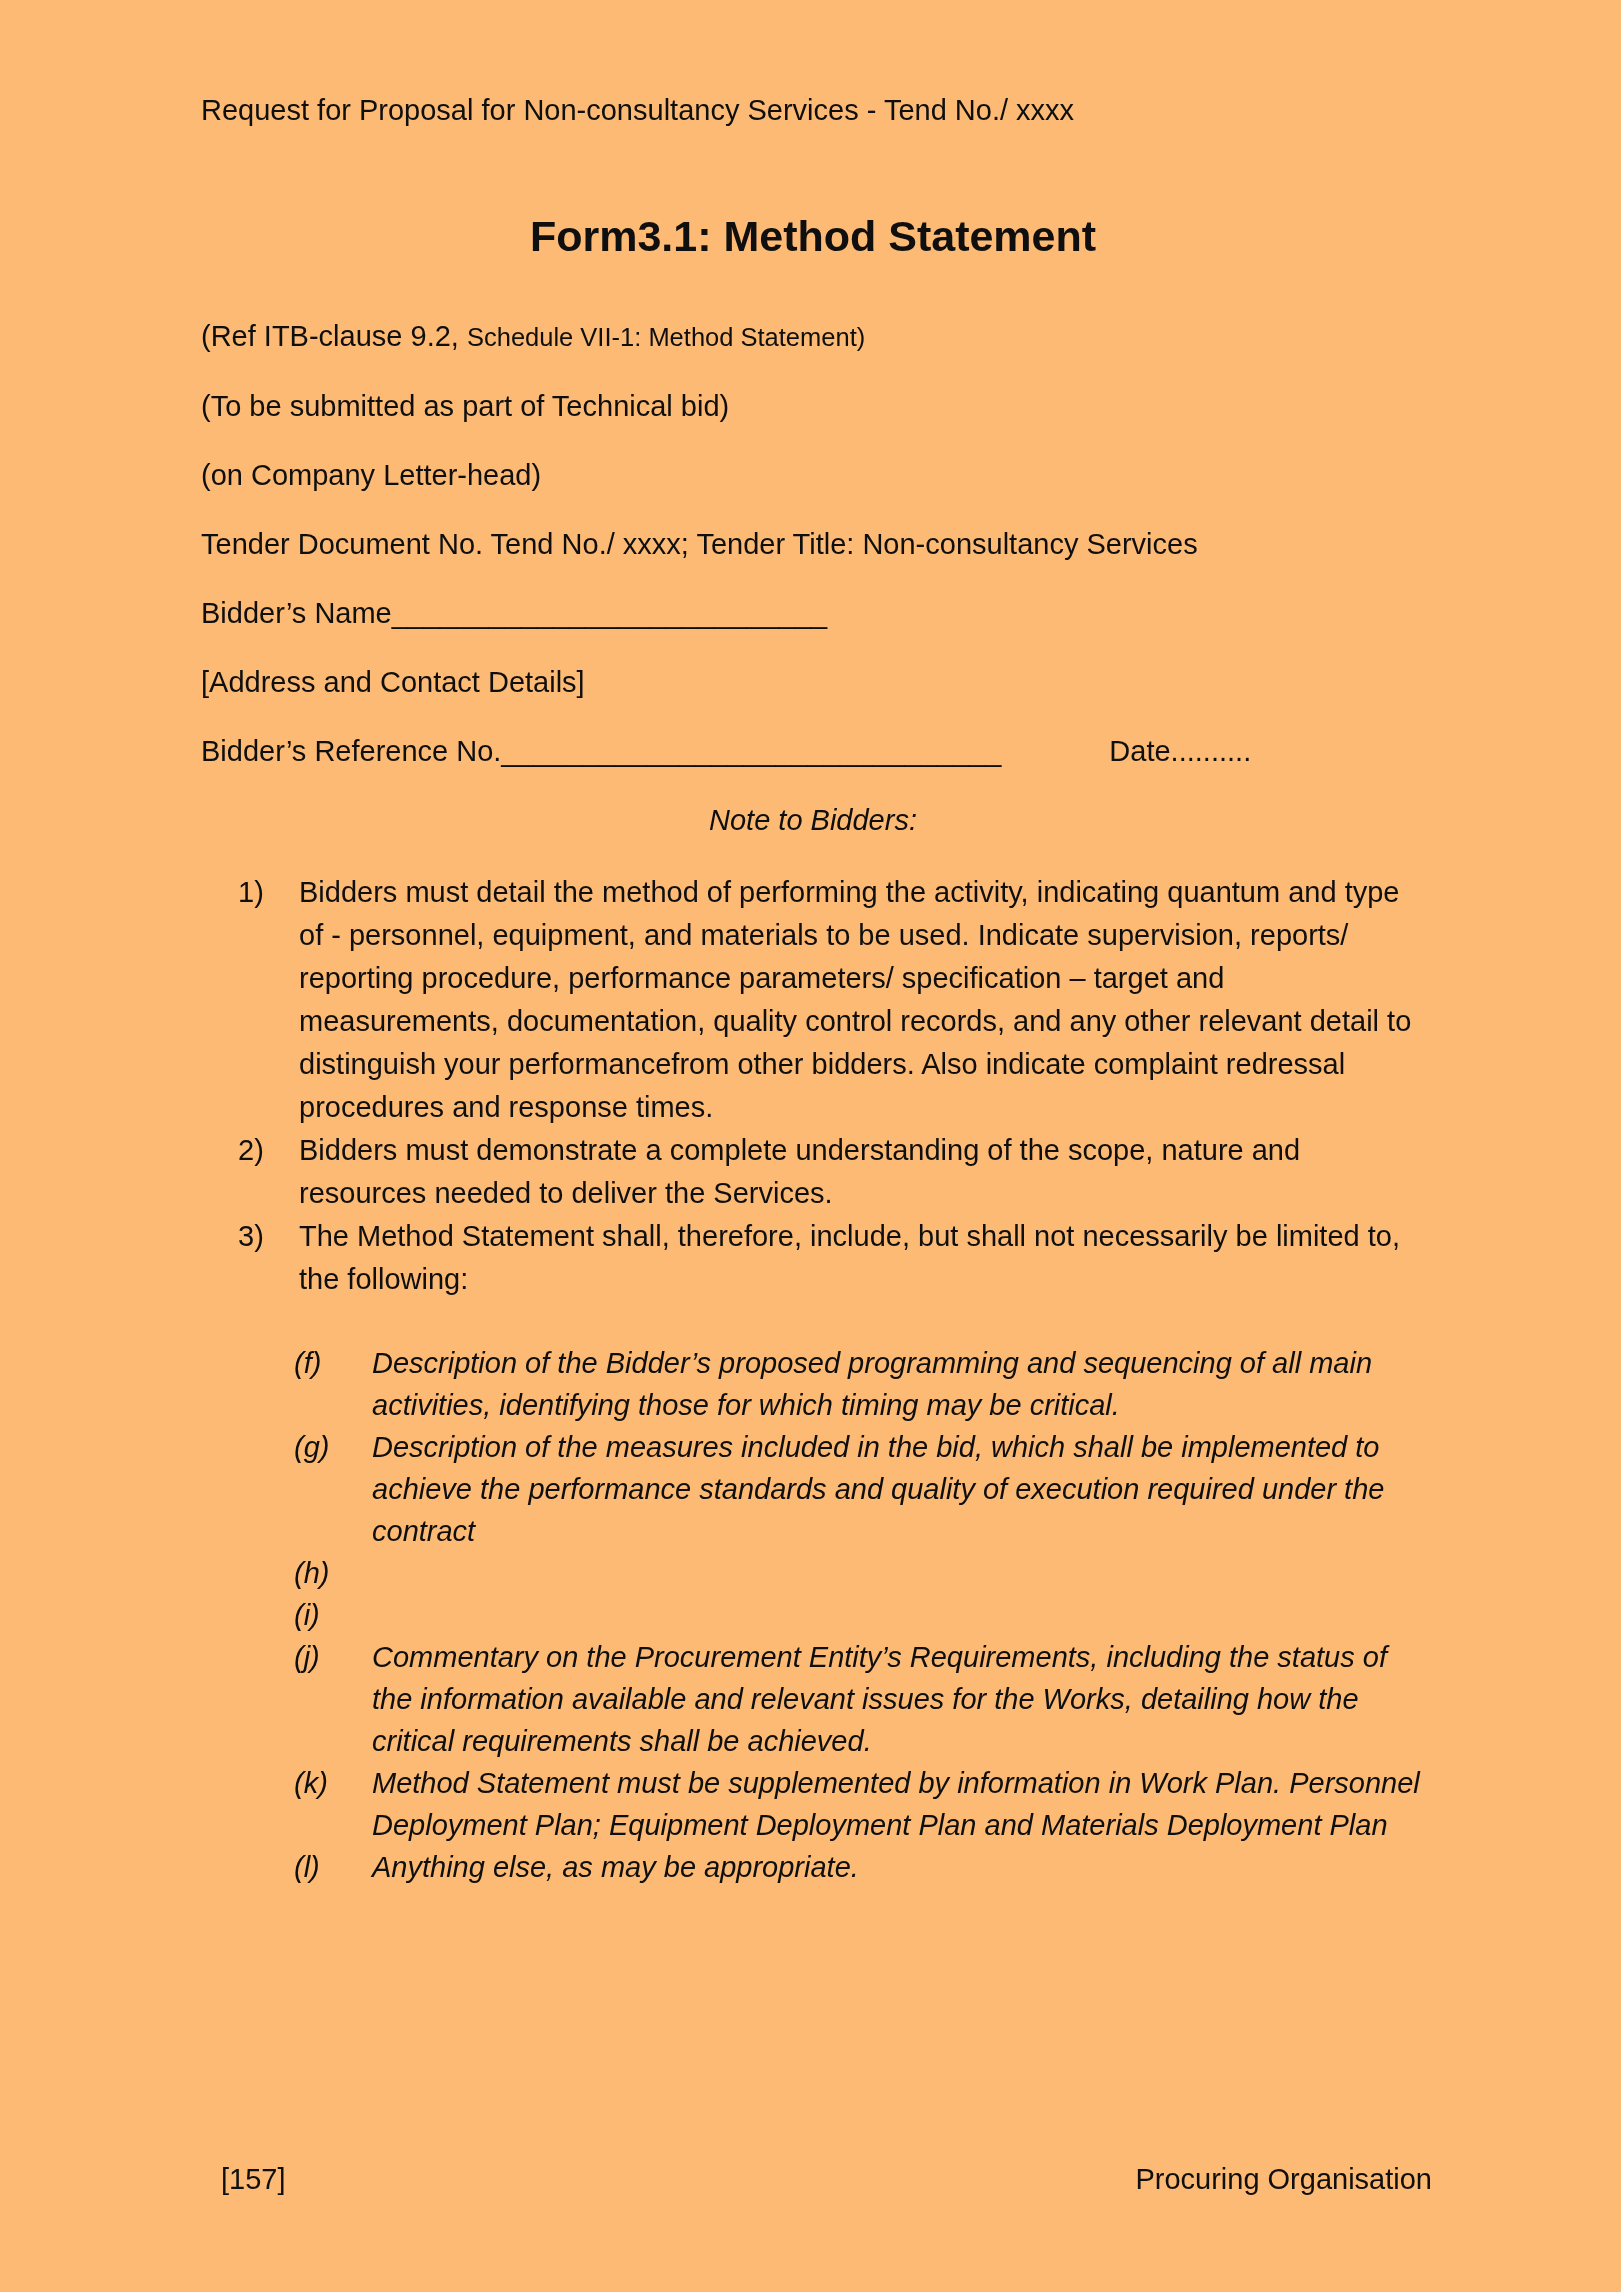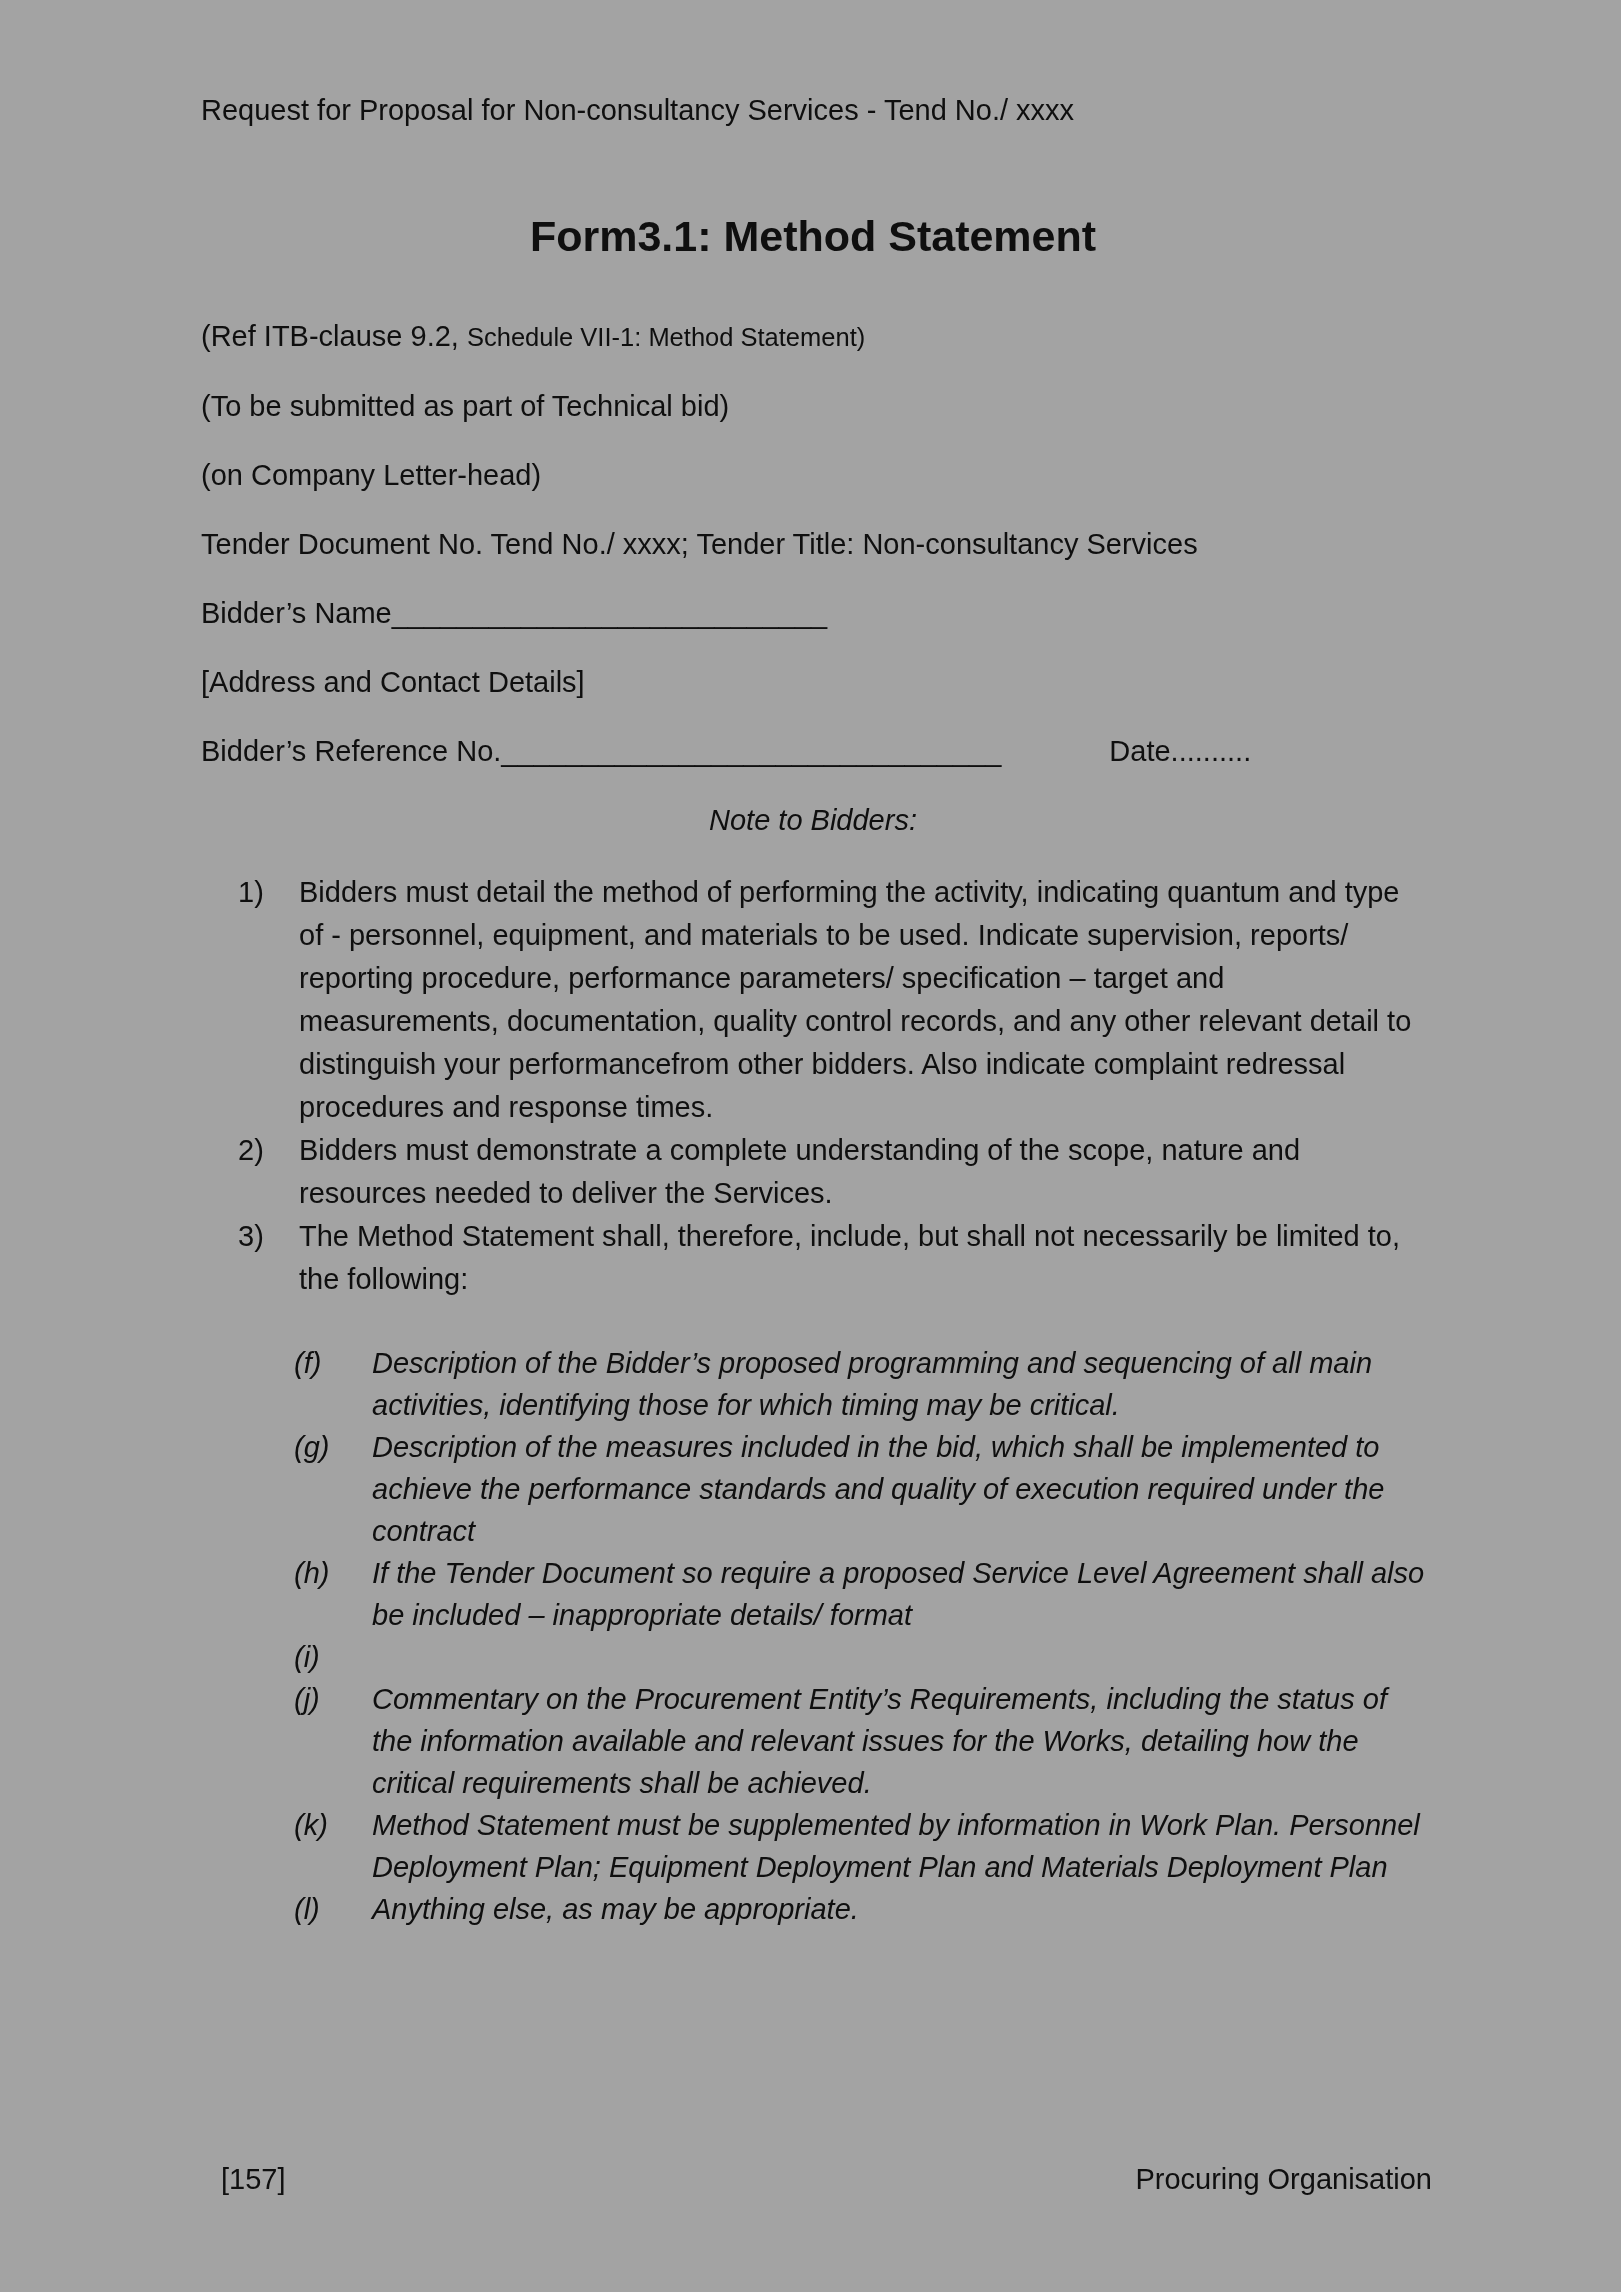--- a/index.html
+++ b/index.html
@@ -5,21 +5,21 @@
   html, body {
     margin: 0;
     padding: 0;
     background: #ffffff;
   }
   .page {
     position: relative;
     width: 1621px;
     height: 2293px;
     box-sizing: border-box;
-    background: #a3a3a3;
+    background: #fdba74;
     color: #0f0f0f;
     font-family: "Liberation Sans", "DejaVu Sans", sans-serif;
     padding: 93px 196px 0 201px;
     overflow: hidden;
   }
   .doc-header {
     font-size: 29px;
     line-height: 35px;
   }
   .title {
@@ -132,21 +132,20 @@
     <div class="let-item">
       <span class="let-label">(f)</span>
       <span class="let-text">Description of the Bidder’s proposed programming and sequencing of all main activities, identifying those for which timing may be critical.</span>
     </div>
     <div class="let-item">
       <span class="let-label">(g)</span>
       <span class="let-text">Description of the measures included in the bid, which shall be implemented to achieve the performance standards and quality of execution required under the contract</span>
     </div>
     <div class="let-item">
       <span class="let-label">(h)</span>
-      <span class="let-text">If the Tender Document so require a proposed Service Level Agreement shall also be included – inappropriate details/ format</span>
     </div>
     <div class="let-item">
       <span class="let-label">(i)</span>
     </div>
     <div class="let-item">
       <span class="let-label">(j)</span>
       <span class="let-text">Commentary on the Procurement Entity’s Requirements, including the status of the information available and relevant issues for the Works, detailing how the critical requirements shall be achieved.</span>
     </div>
     <div class="let-item">
       <span class="let-label">(k)</span>

